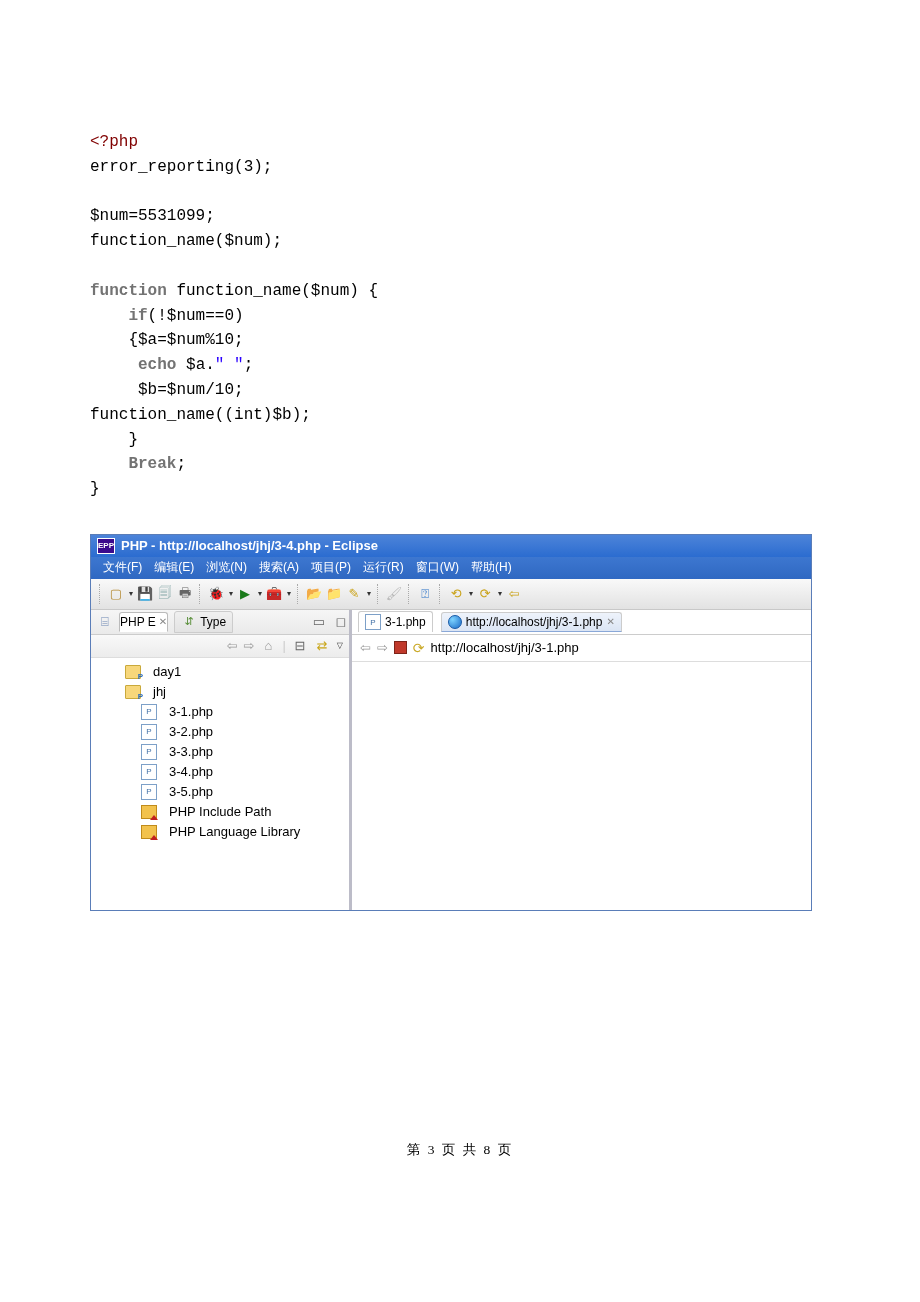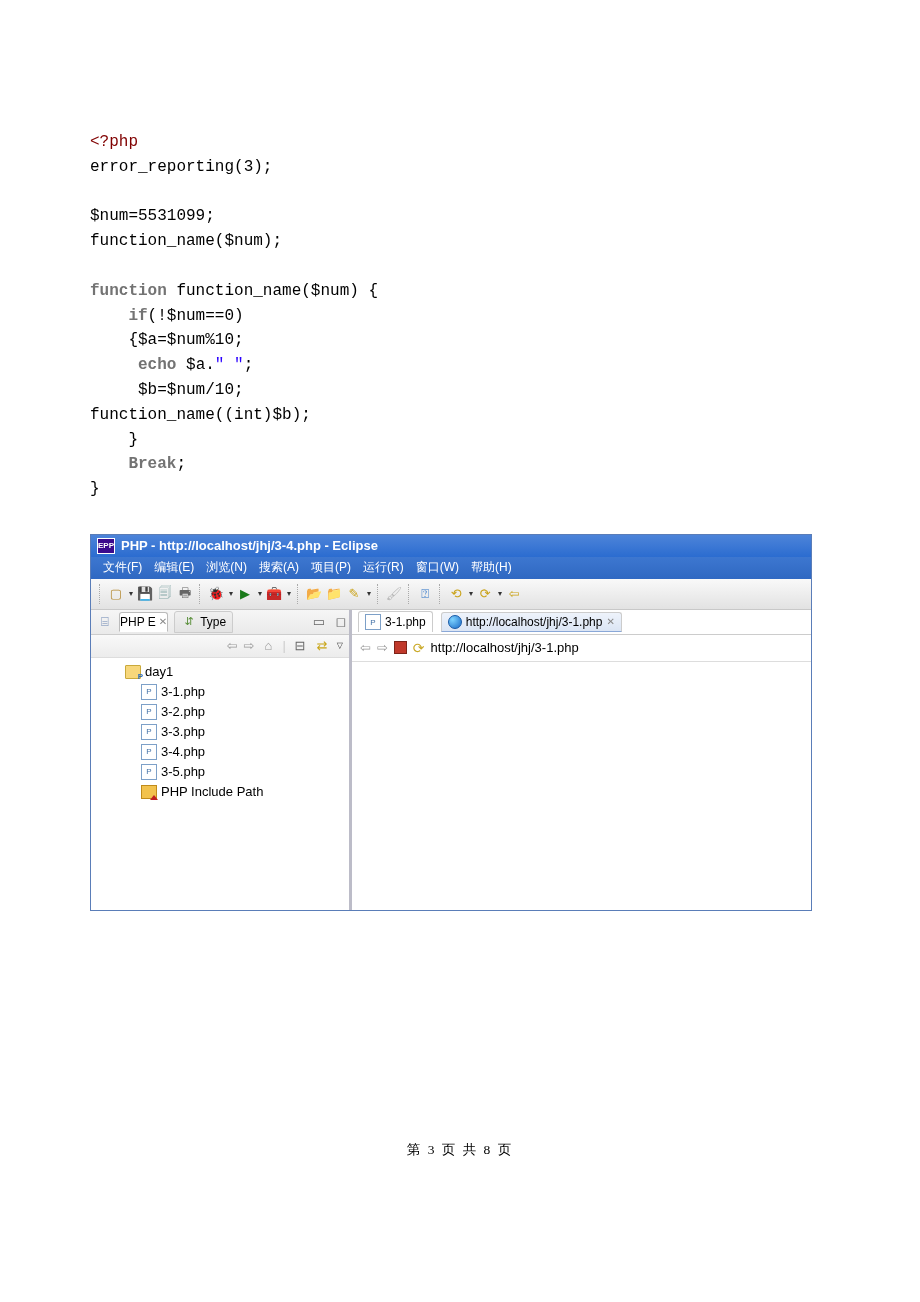--- a/index.html
+++ b/index.html
@@ -149,21 +149,21 @@
   }
   .tree {
     padding: 4px 4px 10px 6px;
     font-size: 13px;
     color: #000;
   }
   .tree-row {
     display: flex;
     align-items: center;
     height: 20px;
-    gap: 4px;
+    gap: 12px;
   }
   .ind1 { padding-left: 28px; }
   .ind2 { padding-left: 44px; }
   .ic-folder {
     width: 14px; height: 12px;
     background: #f7d77b;
     border: 1px solid #c9a93b;
     border-radius: 1px;
     position: relative;
   }
@@ -363,20 +363,24 @@
           <span style="color:#ccc">|</span>
           <span class="tb-ic">⊟</span>
           <span class="tb-ic" style="color:#c9a61a">⇄</span>
           <span class="drop">▽</span>
         </div>
         <div class="tree">
           <div class="tree-row ind1">
             <span class="ic-folder"></span>
             <span>day1</span>
           </div>
+          <div class="tree-row ind1">
+            <span class="ic-folder"></span>
+            <span>jhj</span>
+          </div>
           <div class="tree-row ind2">
             <span class="ic-php">P</span>
             <span>3-1.php</span>
           </div>
           <div class="tree-row ind2">
             <span class="ic-php">P</span>
             <span>3-2.php</span>
           </div>
           <div class="tree-row ind2">
             <span class="ic-php">P</span>
@@ -386,20 +390,24 @@
             <span class="ic-php">P</span>
             <span>3-4.php</span>
           </div>
           <div class="tree-row ind2">
             <span class="ic-php">P</span>
             <span>3-5.php</span>
           </div>
           <div class="tree-row ind2">
             <span class="ic-lib"></span>
             <span>PHP Include Path</span>
+          </div>
+          <div class="tree-row ind2">
+            <span class="ic-lib"></span>
+            <span>PHP Language Library</span>
           </div>
         </div>
       </div>
 
       <div class="right-panel">
         <div class="right-tabs">
           <span class="right-tab">
             <span class="ic-php">P</span>
             <span>3-1.php</span>
           </span>

